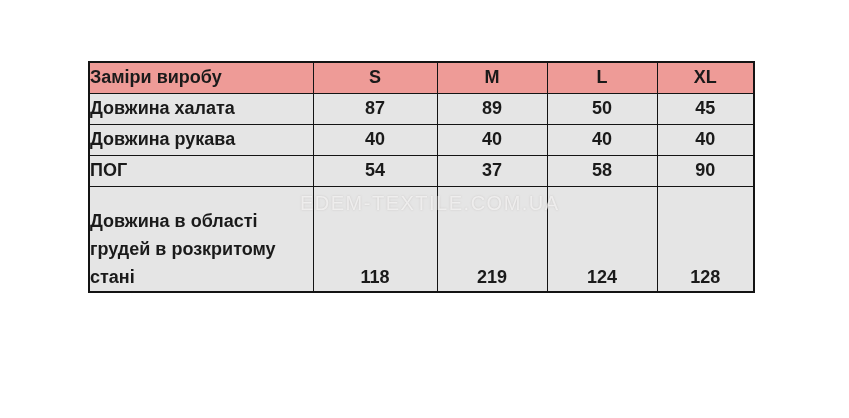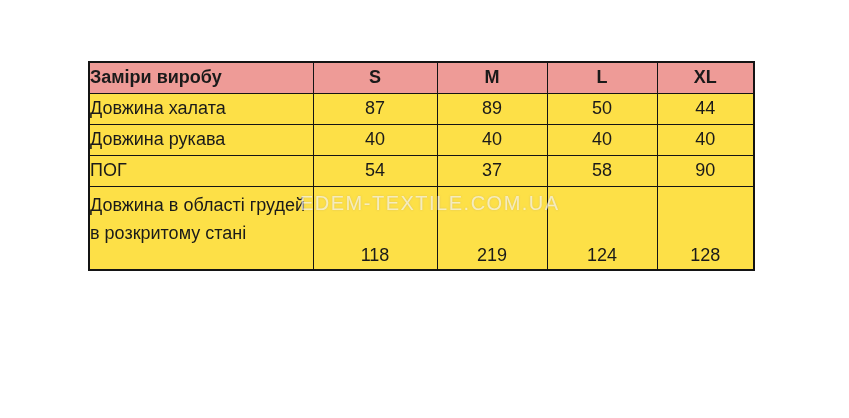--- a/index.html
+++ b/index.html
@@ -37,34 +37,34 @@
   .size-table col.c-xl { width: 97px; }
 
   .size-table tr { height: 31px; }
   .size-table tr.tall { height: 84px; }
 
   .size-table thead th {
     background: #ee9b97;
     font-weight: bold;
   }
   .size-table thead th.label-cell { text-align: left; }
-  .size-table tbody td { background: #fde047; }
+  .size-table tbody td { background: #e5e5e5; font-weight: bold; }
 
   .label-cell {
     text-align: left;
     padding-left: 5px;
     padding-right: 20px;
   }
   .value-cell {
     text-align: center;
   }
   tr.tall .label-cell {
     vertical-align: top;
     line-height: 28px;
-    padding-top: 4px;
+    padding-top: 20px;
   }
   tr.tall .value-cell {
     vertical-align: bottom;
     padding-bottom: 3px;
   }
   .watermark {
     position: absolute;
     left: 300px;
     top: 192px;
     font-size: 20px;
@@ -97,21 +97,21 @@
         <th class="value-cell">L</th>
         <th class="value-cell">XL</th>
       </tr>
     </thead>
     <tbody>
       <tr>
         <td class="label-cell">Довжина халата</td>
         <td class="value-cell">87</td>
         <td class="value-cell">89</td>
         <td class="value-cell">50</td>
-        <td class="value-cell">44</td>
+        <td class="value-cell">45</td>
       </tr>
       <tr>
         <td class="label-cell">Довжина рукава</td>
         <td class="value-cell">40</td>
         <td class="value-cell">40</td>
         <td class="value-cell">40</td>
         <td class="value-cell">40</td>
       </tr>
       <tr>
         <td class="label-cell">ПОГ</td>

